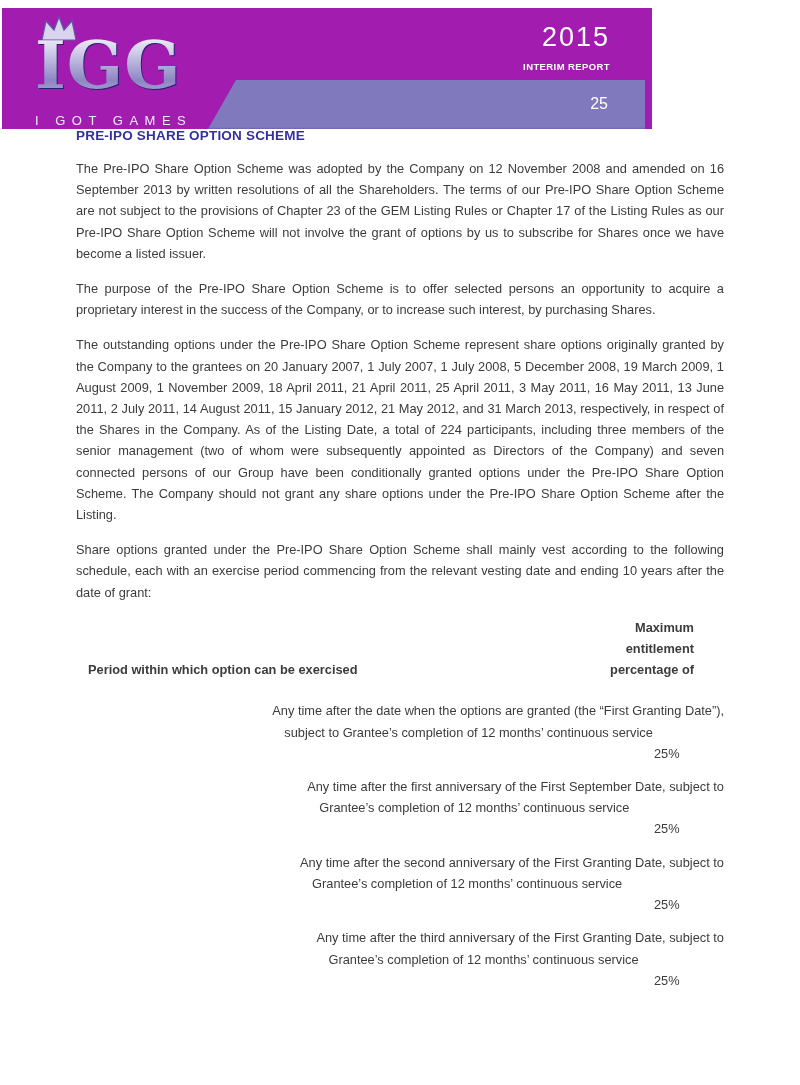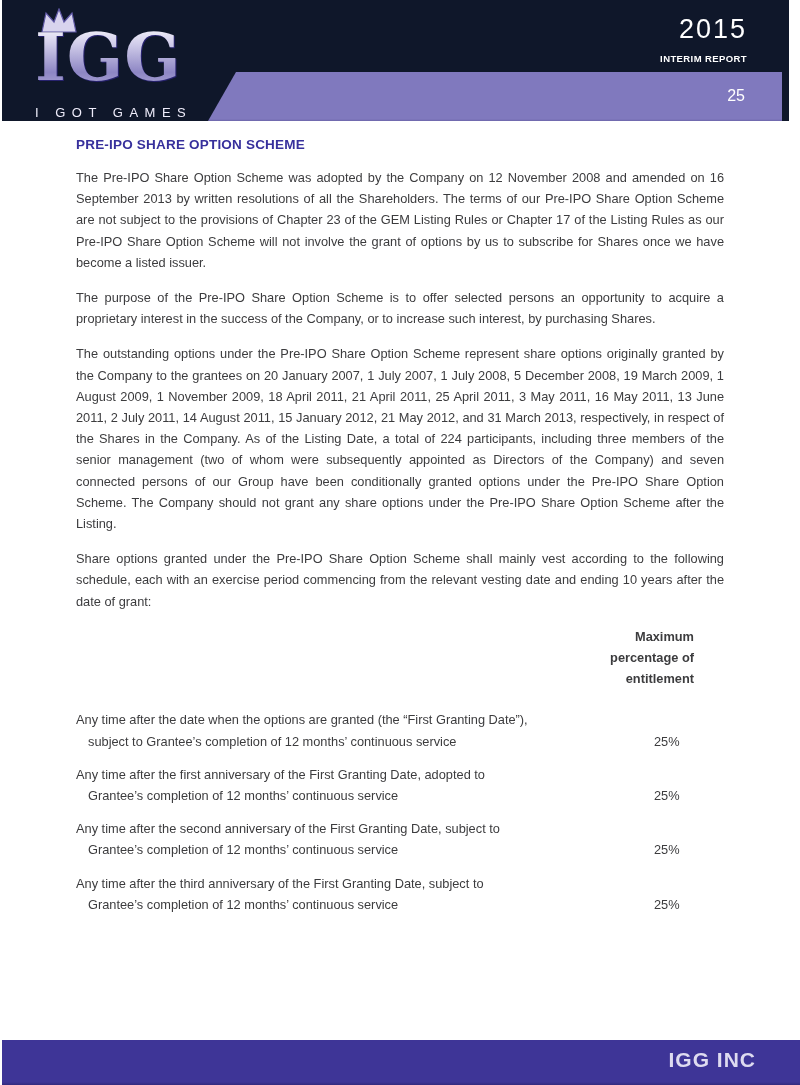--- a/index.html
+++ b/index.html
@@ -1,48 +1,48 @@
 <!DOCTYPE html>
 <html><head>
 <meta charset="utf-8">
 <style>
   * { margin:0; padding:0; box-sizing:border-box; }
   html,body { width:800px; height:1085px; background:#ffffff; font-family:"Liberation Sans", sans-serif; }
   .page { position:relative; width:800px; height:1085px; background:#ffffff; overflow:hidden; }
 
   
-  .header { position:absolute; top:0; left:2px; width:787px; height:121px; background:#0f172a; }
+  .header { position:absolute; top:8px; left:2px; width:650px; height:121px; background:#a21caf; }
   .band {
     position:absolute; top:72px; left:0; right:7px; height:49px;
     background:linear-gradient(to bottom, #8079be calc(100% - 2px), #6c66aa 100%);
     clip-path:polygon(234px 0, 100% 0, 100% 100%, 206px 100%);
   }
   .logo { position:absolute; left:33px; top:6px; width:180px; }
   .crown { position:absolute; left:4px; top:2px; width:40px; height:26px; }
   .logo-word {
     margin-top:16px; font-family:"DejaVu Serif", serif; font-weight:bold;
     font-size:66px; line-height:70px; letter-spacing:1px;
     background:linear-gradient(180deg,#ffffff 0%,#d3cfeb 30%,#8d86c4 72%,#b3add9 100%);
     -webkit-background-clip:text; background-clip:text; color:transparent;
     filter:drop-shadow(1px 1px 0 #27226e);
   }
   .logo-sub { margin-top:13px; color:#efedfb; font-size:13px; letter-spacing:6.5px; white-space:nowrap; }
   .year { position:absolute; top:8px; right:42px; color:#ffffff; font-size:27px; line-height:42px; font-weight:300; letter-spacing:2px; }
   .report-type { position:absolute; top:53px; right:42px; color:#ffffff; font-size:9.5px; font-weight:bold; letter-spacing:0.4px; }
   .page-num { position:absolute; top:87px; right:44px; color:#ffffff; font-size:16px; }
 
   
-  .content { position:absolute; left:76px; top:137px; width:648px; color:#3c3c3e; }
+  .content { position:absolute; left:76px; top:128px; width:648px; color:#3c3c3e; }
   .heading { font-size:13.5px; font-weight:bold; color:#37309c; letter-spacing:0.2px; margin-bottom:15px; }
   .para { font-size:12.8px; line-height:21.2px; text-align:justify; margin-bottom:14px; }
 
-  .vtable { margin-top:9px; font-size:12.8px; line-height:21.2px; }
+  .vtable { margin-top:9px; font-size:12.8px; line-height:21.2px;margin-left:12px; }
   .thead { position:relative; text-align:right; font-weight:bold; padding-right:30px; margin-bottom:20px; }
   .thead-left { position:absolute; left:0; bottom:0; font-weight:bold; text-align:left; }
-  .trow { display:flex; justify-content:space-between; align-items:flex-end; margin-bottom:12px; }
+  .trow { display:flex; justify-content:space-between; align-items:flex-end; margin-bottom:12px;flex-direction:column; }
   .tdesc { }
   .tline2 { padding-left:12px; }
   .tval { min-width:70px; text-align:left; padding-right:30px; }
 
   
   .footer {
     position:absolute; bottom:0; left:2px; right:0; height:45px;
     background:linear-gradient(to bottom, #3e3597 calc(100% - 3px), #322b7d 100%);
     text-align:right;
   }
@@ -73,35 +73,36 @@
     <h1 class="heading">PRE-IPO SHARE OPTION SCHEME</h1>
 
     <p class="para">The Pre-IPO Share Option Scheme was adopted by the Company on 12 November 2008 and amended on 16 September 2013 by written resolutions of all the Shareholders. The terms of our Pre-IPO Share Option Scheme are not subject to the provisions of Chapter 23 of the GEM Listing Rules or Chapter 17 of the Listing Rules as our Pre-IPO Share Option Scheme will not involve the grant of options by us to subscribe for Shares once we have become a listed issuer.</p>
     <p class="para">The purpose of the Pre-IPO Share Option Scheme is to offer selected persons an opportunity to acquire a proprietary interest in the success of the Company, or to increase such interest, by purchasing Shares.</p>
     <p class="para">The outstanding options under the Pre-IPO Share Option Scheme represent share options originally granted by the Company to the grantees on 20 January 2007, 1 July 2007, 1 July 2008, 5 December 2008, 19 March 2009, 1 August 2009, 1 November 2009, 18 April 2011, 21 April 2011, 25 April 2011, 3 May 2011, 16 May 2011, 13 June 2011, 2 July 2011, 14 August 2011, 15 January 2012, 21 May 2012, and 31 March 2013, respectively, in respect of the Shares in the Company. As of the Listing Date, a total of 224 participants, including three members of the senior management (two of whom were subsequently appointed as Directors of the Company) and seven connected persons of our Group have been conditionally granted options under the Pre-IPO Share Option Scheme. The Company should not grant any share options under the Pre-IPO Share Option Scheme after the Listing.</p>
     <p class="para">Share options granted under the Pre-IPO Share Option Scheme shall mainly vest according to the following schedule, each with an exercise period commencing from the relevant vesting date and ending 10 years after the date of grant:</p>
 
     <section class="vtable">
       <div class="thead">
         <div>Maximum</div>
+        <div>entitlement</div>
         <div>percentage of</div>
-        <div>entitlement</div>
+        <div class="thead-left">Period within which option can be exercised</div>
       </div>
 
       <div class="trow">
         <div class="tdesc">
           <div>Any time after the date when the options are granted (the “First Granting Date”),</div>
           <div class="tline2">subject to Grantee’s completion of 12 months’ continuous service</div>
         </div>
         <div class="tval">25%</div>
       </div>
 
       <div class="trow">
         <div class="tdesc">
-          <div>Any time after the first anniversary of the First Granting Date, adopted to</div>
+          <div>Any time after the first anniversary of the First September Date, subject to</div>
           <div class="tline2">Grantee’s completion of 12 months’ continuous service</div>
         </div>
         <div class="tval">25%</div>
       </div>
 
       <div class="trow">
         <div class="tdesc">
           <div>Any time after the second anniversary of the First Granting Date, subject to</div>
           <div class="tline2">Grantee’s completion of 12 months’ continuous service</div>
         </div>
@@ -111,17 +112,14 @@
       <div class="trow">
         <div class="tdesc">
           <div>Any time after the third anniversary of the First Granting Date, subject to</div>
           <div class="tline2">Grantee’s completion of 12 months’ continuous service</div>
         </div>
         <div class="tval">25%</div>
       </div>
     </section>
   </main>
 
-  <footer class="footer">
-    <span class="company">IGG INC</span>
-  </footer>
 
 </div>
 
 </body></html>

